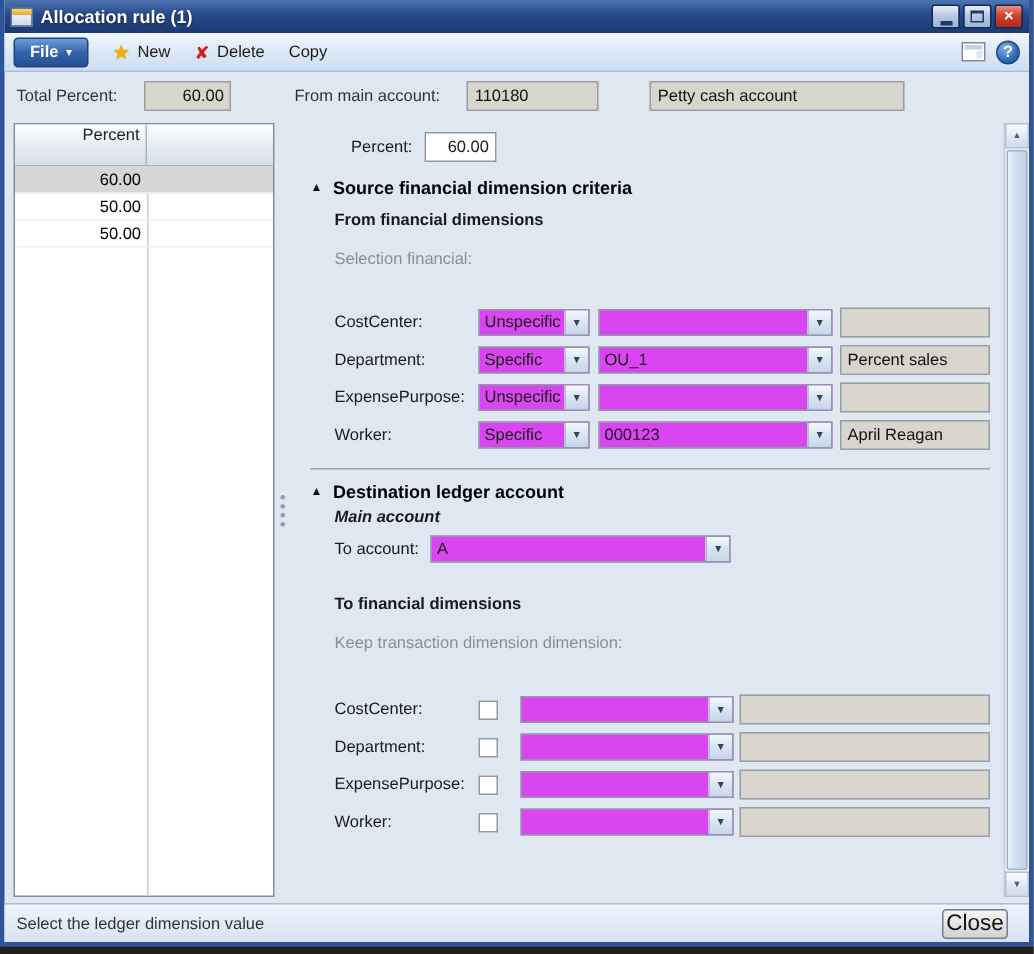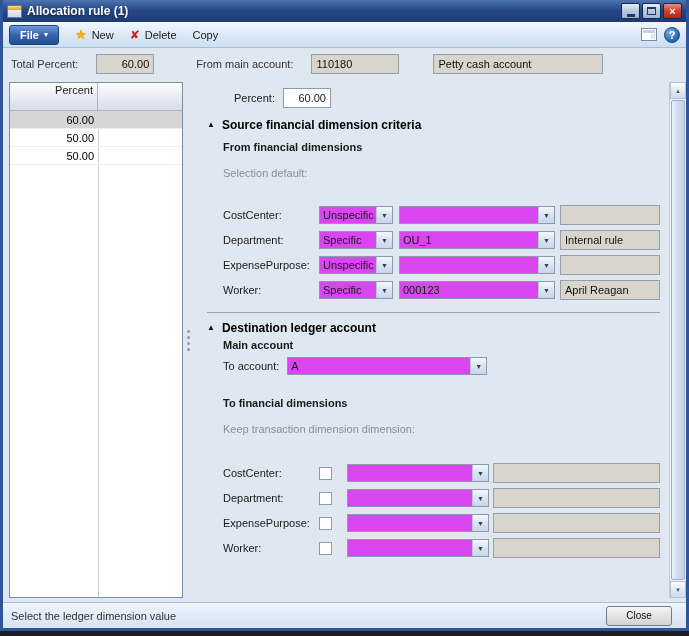--- a/index.html
+++ b/index.html
@@ -62,35 +62,35 @@
   .field-row{display:flex;align-items:center;margin:5px 0 5px 16px;}
   .fr-label{width:96px;flex:0 0 auto;}
   .combo{display:flex;background:#d946ef;border:1px solid #8e99a9;height:18px;align-items:stretch;}
   .combo-text{flex:1;padding:2px 3px;overflow:hidden;white-space:nowrap;}
   .combo-btn{width:16px;border-left:1px solid #b9c6d6;background:linear-gradient(#f4f8fc,#d9e4f1 50%,#c6d6ea);display:flex;align-items:center;justify-content:center;}
   .combo-btn i{font-style:normal;font-size:7px;color:#33435c;line-height:1;}
   .mode{width:74px;margin-right:6px;flex:0 0 auto;}
   .src-combo{width:156px;margin-right:5px;flex:0 0 auto;}
   .src-ro{flex:1;}
   .divider{border-top:1px solid #98a2b0;margin:12px 0 4px 0;}
-  .sub-bold{font-weight:bold;margin:4px 0 6px 16px;}
+  .sub-bold{font-weight:bold;margin:4px 0 6px 16px;font-style:italic;}
   .to-account-row{display:flex;align-items:center;margin:4px 0 2px 16px;gap:8px;}
   .to-combo{width:200px;}
   .checkbox{width:13px;height:13px;background:#fff;border:1px solid #8e99a9;margin-right:15px;flex:0 0 auto;}
   .dst-combo{width:142px;margin-right:4px;flex:0 0 auto;}
   .dst-ro{flex:1;}
   .to-dims-gap{margin-top:22px;}
   
   .scrollbar{width:17px;background:#e9eef5;border-left:1px solid #c2cddc;display:flex;flex-direction:column;margin-left:3px;flex:0 0 auto;}
   .sb-btn{height:17px;background:linear-gradient(#fbfdfe,#dfe8f3 55%,#cfdbeb);border:1px solid #b3c1d4;display:flex;align-items:center;justify-content:center;flex:0 0 auto;}
   .sb-btn i{font-style:normal;font-size:6px;color:#4a5b74;line-height:1;}
   .sb-thumb{flex:1;margin:1px;background:linear-gradient(90deg,#e9f1fa,#cfdced 50%,#c2d2e6);border:1px solid #9fb1c9;border-radius:2px;}
   
   .statusbar{height:26px;background:linear-gradient(#eef4fb,#d7e3f2);border-top:1px solid #a9bdd6;display:flex;align-items:center;padding:0 14px 0 8px;font-size:11px;color:#333;flex:0 0 auto;}
-  .close-btn{margin-left:auto;width:66px;height:20px;border:1px solid #6e7c8e;border-radius:3px;background:linear-gradient(#f6f6f6,#e3e3e3 50%,#d2d2d2);display:flex;align-items:center;justify-content:center;font-size:10px;color:#111;cursor:default;}
+  .close-btn{margin-left:auto;width:44px;height:20px;border:1px solid #6e7c8e;border-radius:3px;background:linear-gradient(#f6f6f6,#e3e3e3 50%,#d2d2d2);display:flex;align-items:center;justify-content:center;font-size:15px;color:#111;cursor:default;}
   .desktop-strip{position:absolute;left:0;right:0;bottom:0;height:5px;background:#1f1f1f;}
 </style>
 </head>
 <body>
 
 <div class="window">
 
   <div class="titlebar">
     <span class="title-icon"></span>
     <span class="title-text">Allocation rule (1)</span>
@@ -177,21 +177,21 @@
       <div>
         <div class="section-header">
           <span class="tri">▲</span>
           <span>Source financial dimension criteria</span>
         </div>
         <div class="rule-row">
           <span class="txt-b">From financial dimensions</span>
           <span class="rule-line"></span>
         </div>
         <div class="rule-row" style="margin-top:3px;">
-          <span class="gray-label">Selection default:</span>
+          <span class="gray-label">Selection financial:</span>
           <span class="rule-line"></span>
         </div>
 
         <div style="height:8px"></div>
 
         <div class="field-row">
           <span class="fr-label">CostCenter:</span>
           <span class="combo mode">
             <span class="combo-text">Unspecific</span>
             <span class="combo-btn">
@@ -214,21 +214,21 @@
             <span class="combo-btn">
                 <i>▼</i>
               </span>
           </span>
           <span class="combo src-combo">
             <span class="combo-text">OU_1</span>
             <span class="combo-btn">
                 <i>▼</i>
               </span>
           </span>
-          <span class="ro-field src-ro">Internal rule</span>
+          <span class="ro-field src-ro">Percent sales</span>
         </div>
 
         <div class="field-row">
           <span class="fr-label">ExpensePurpose:</span>
           <span class="combo mode">
             <span class="combo-text">Unspecific</span>
             <span class="combo-btn">
                 <i>▼</i>
               </span>
           </span>

